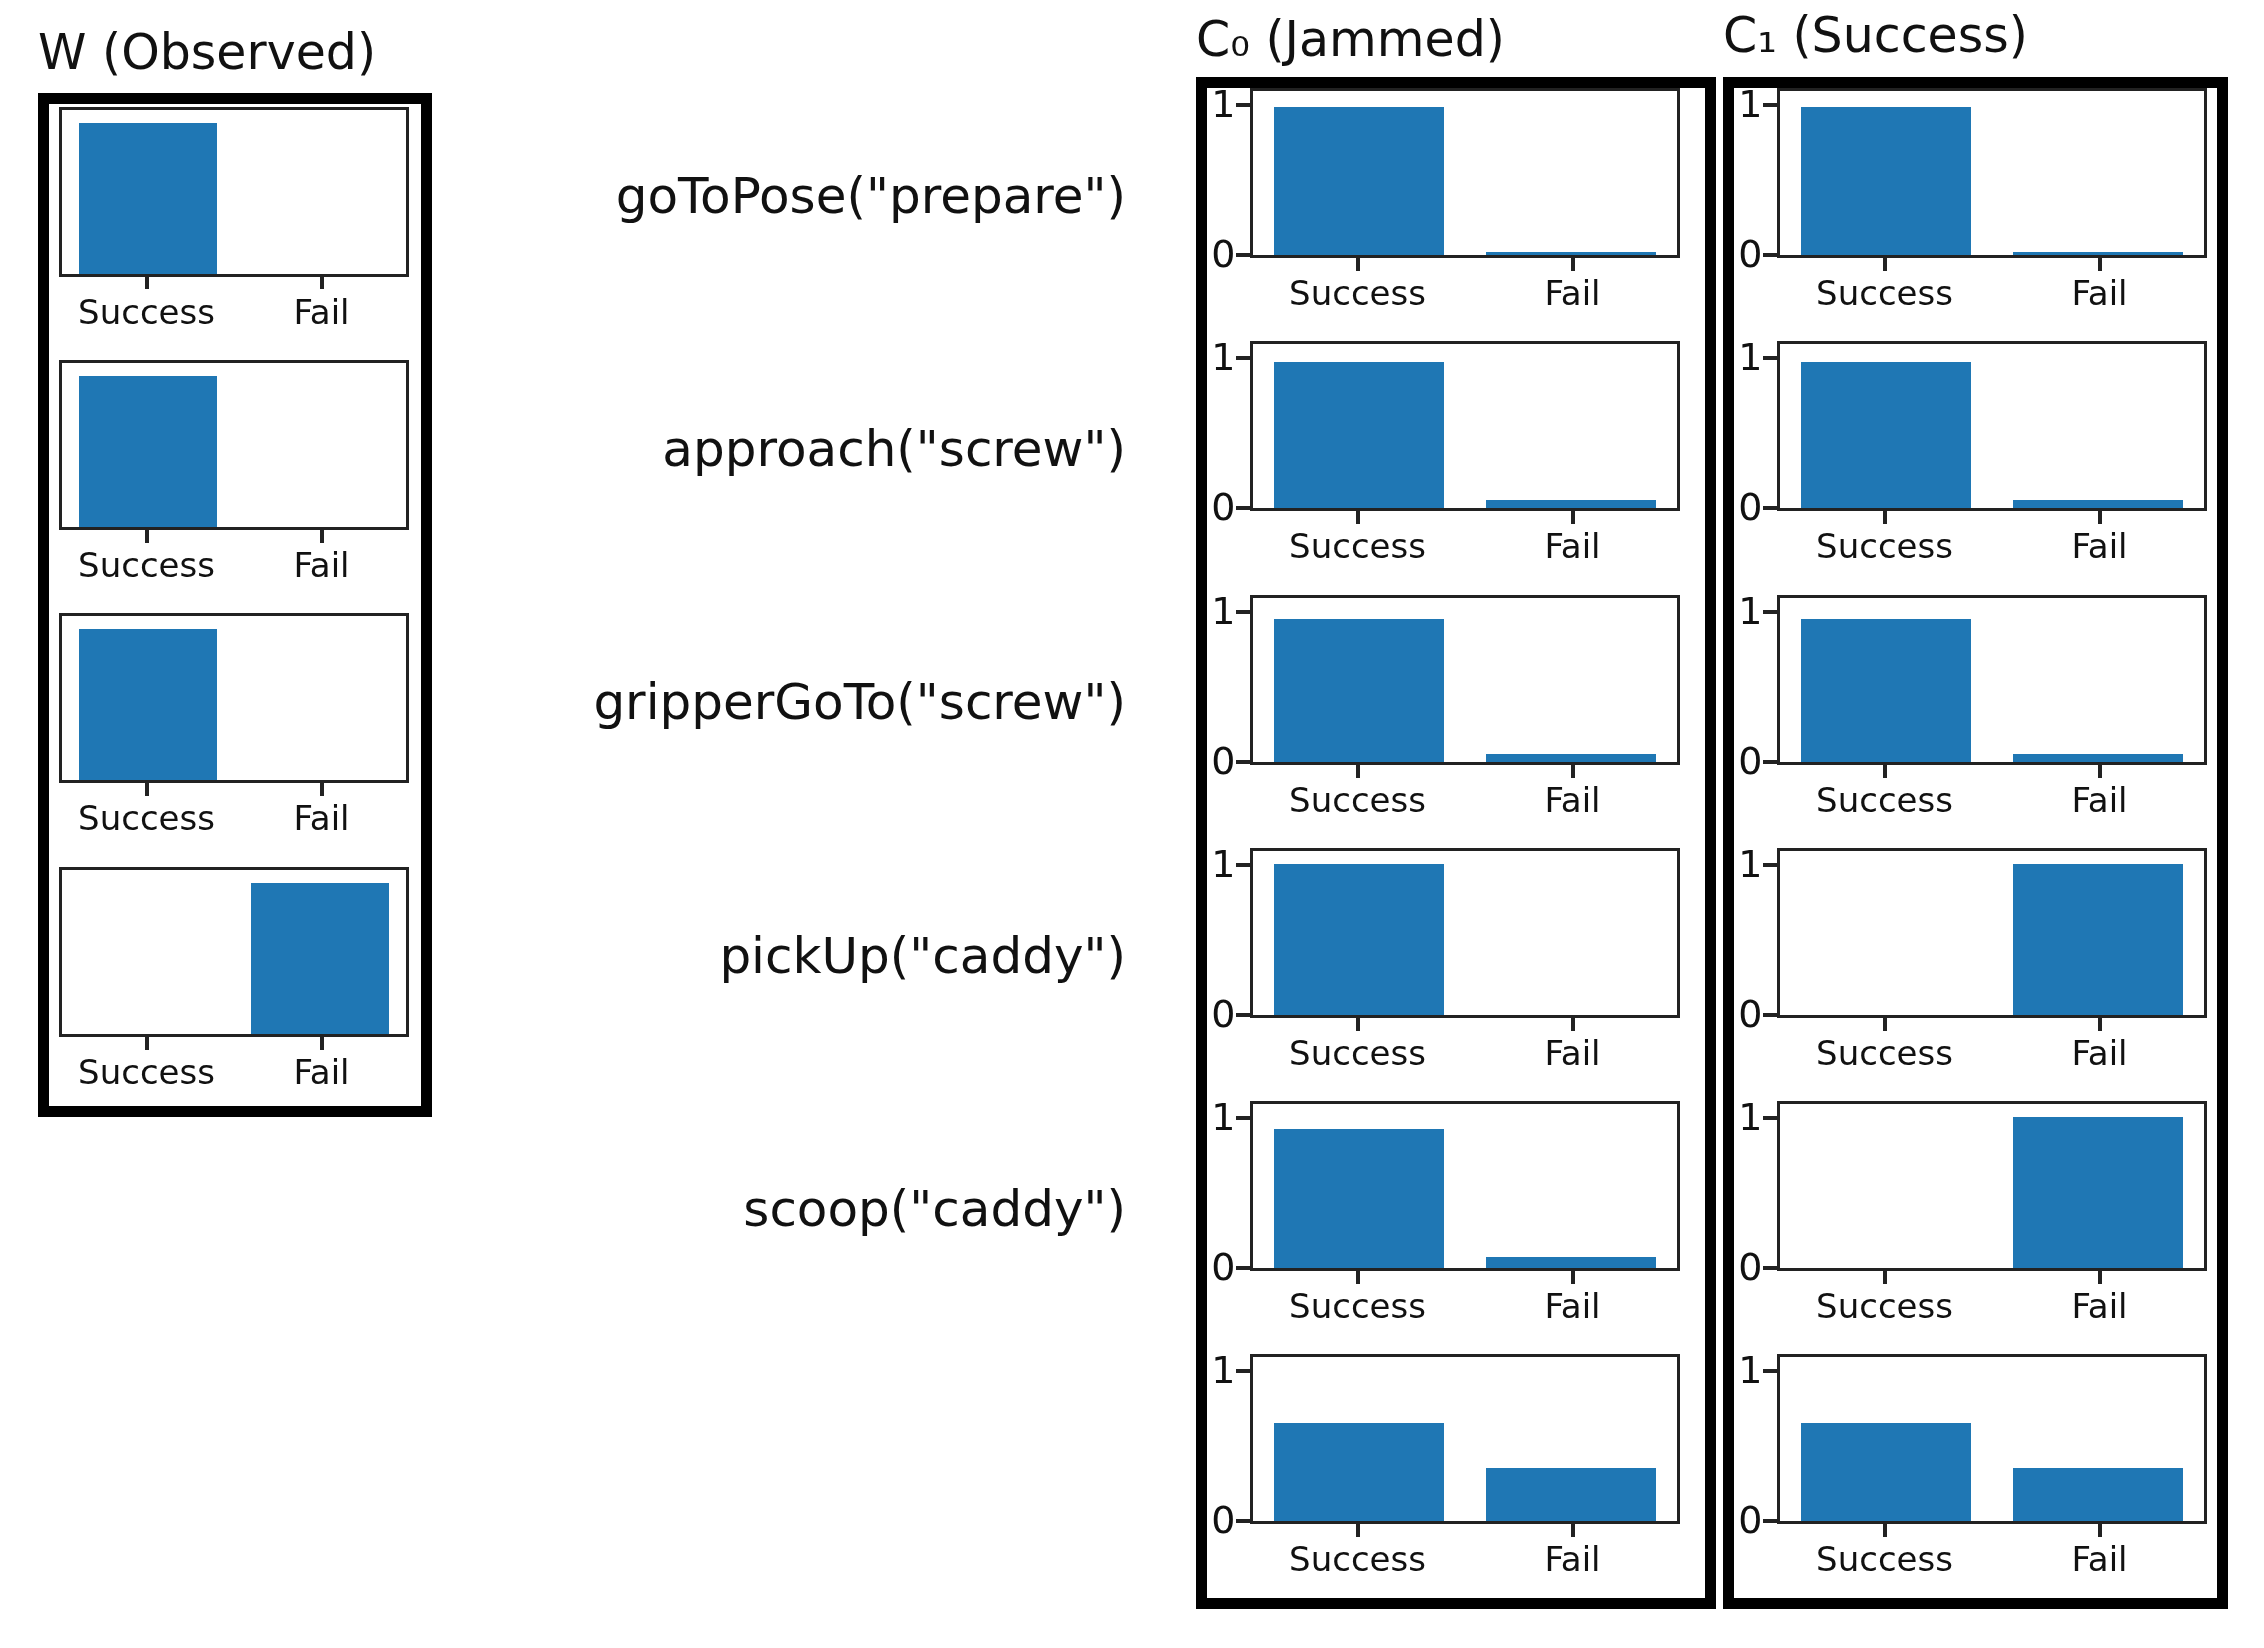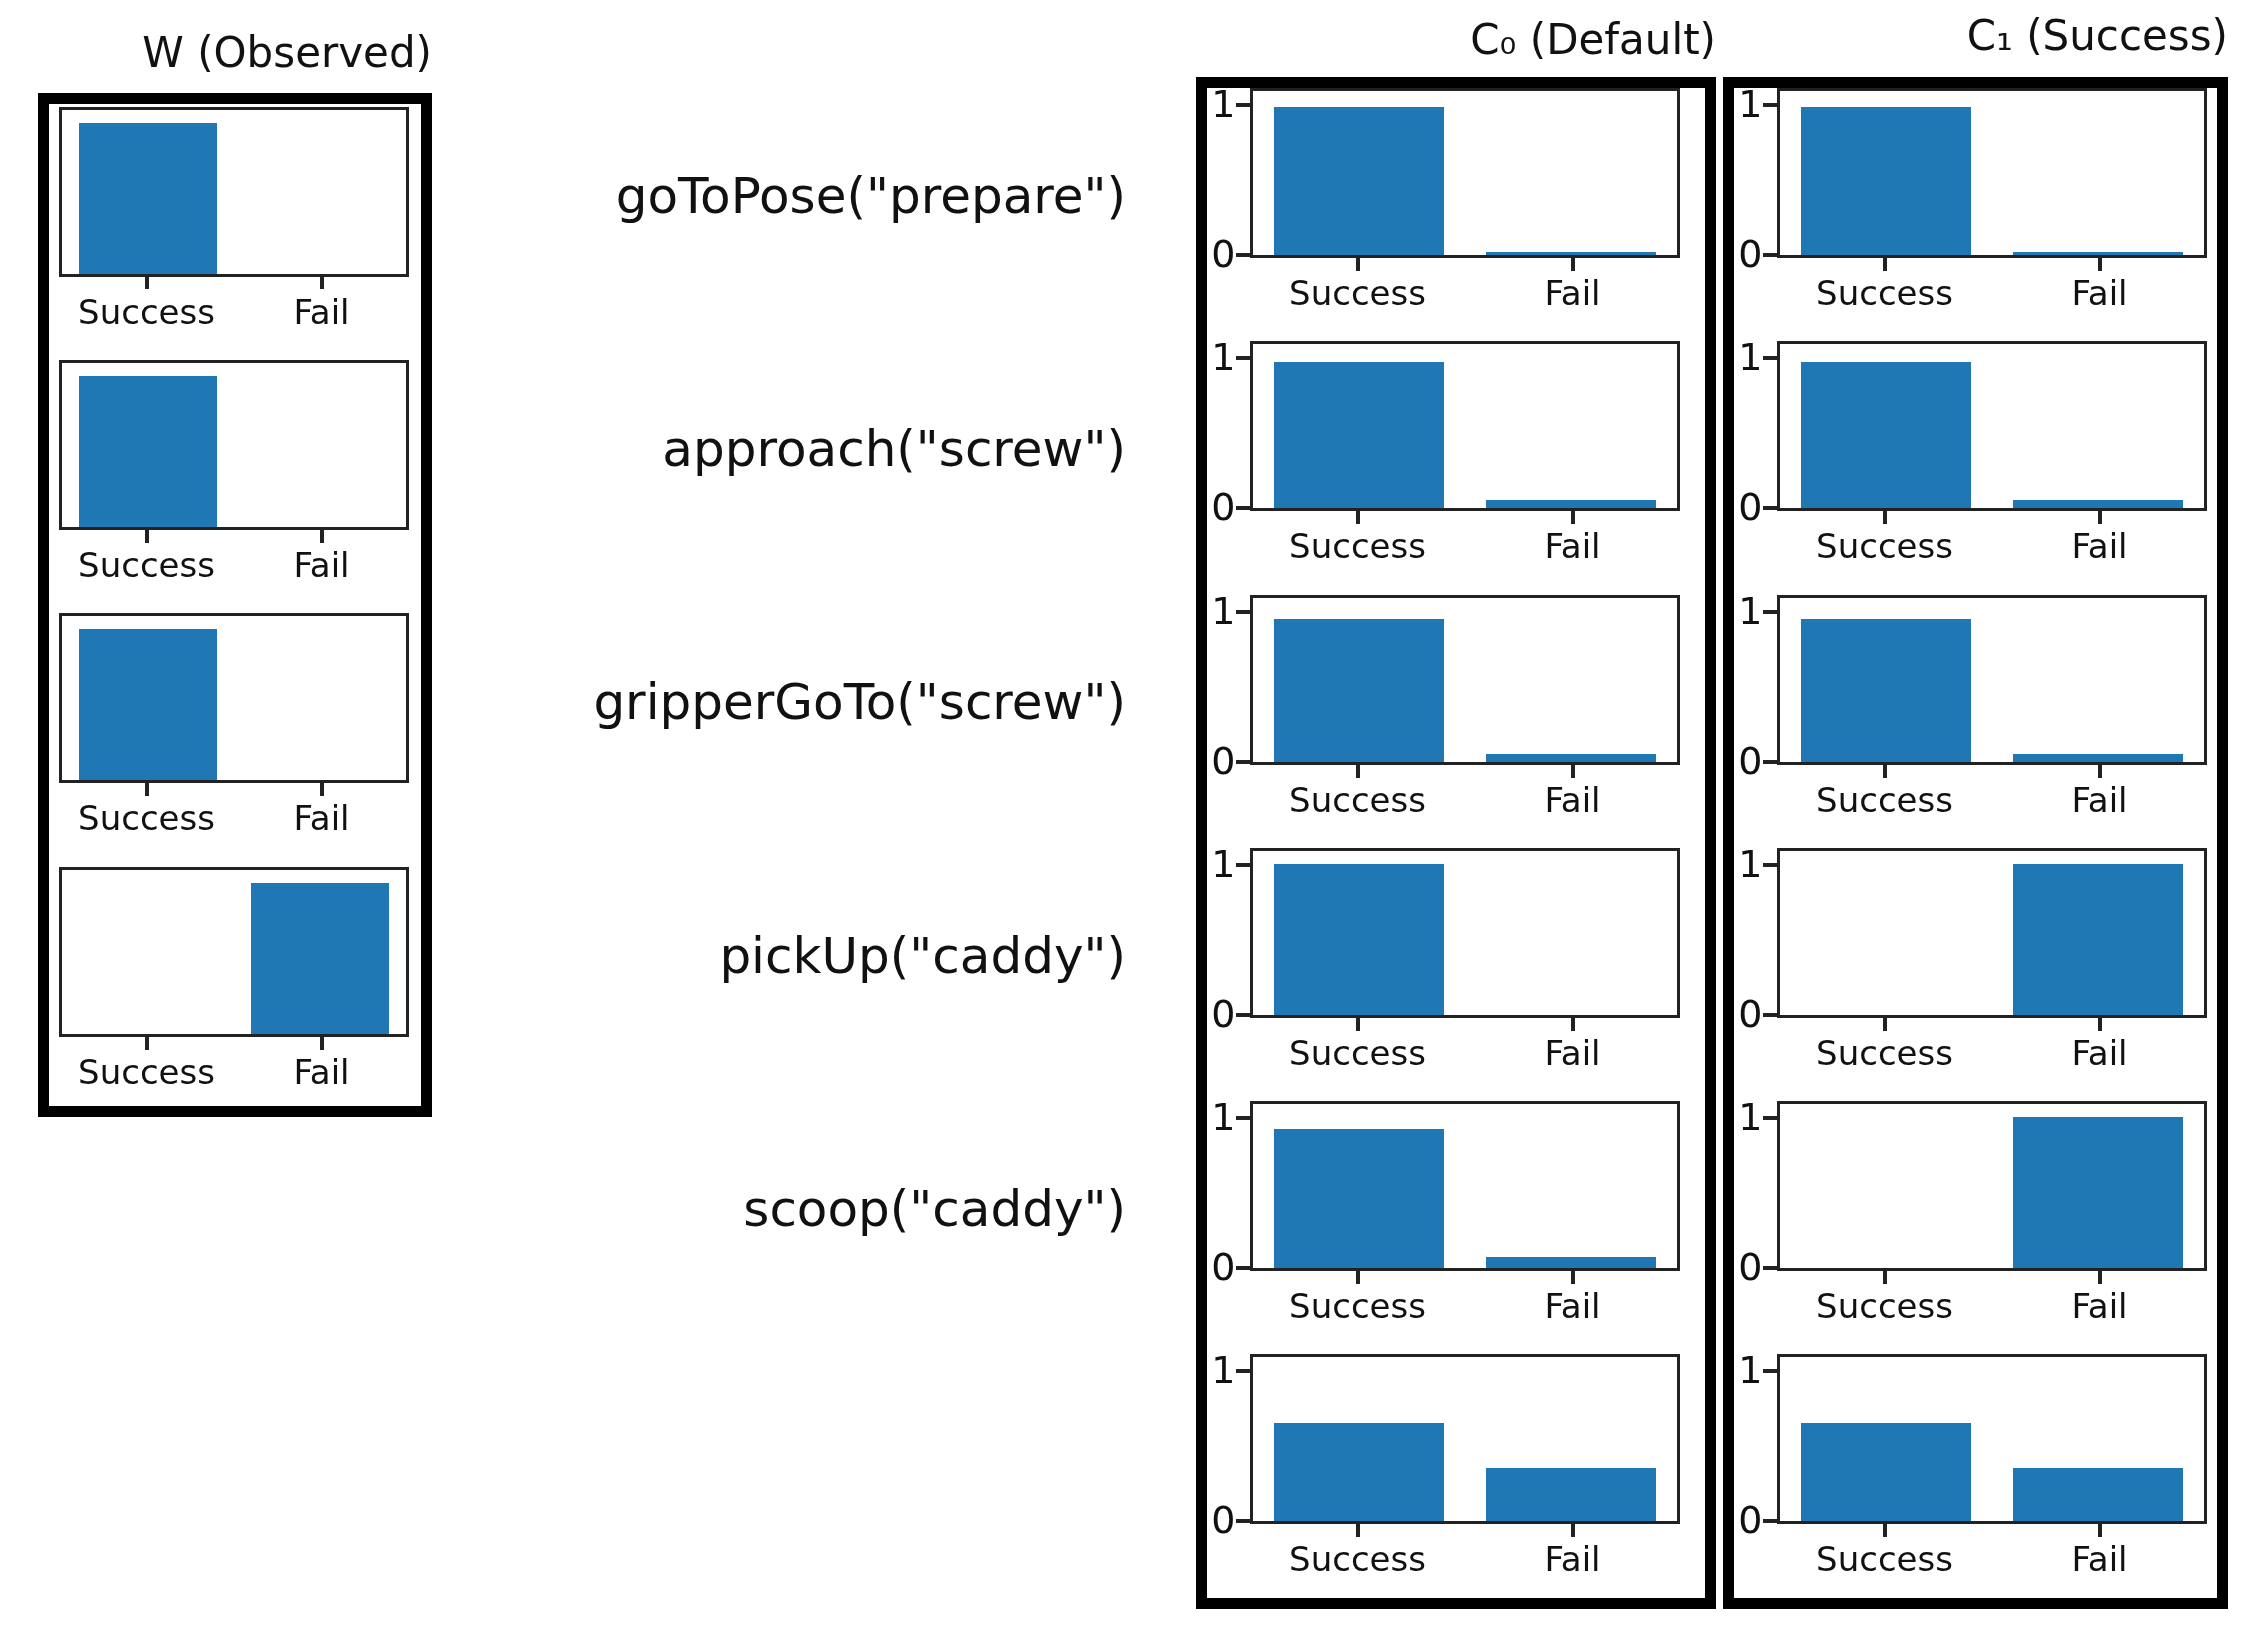--- a/index.html
+++ b/index.html
@@ -2,21 +2,21 @@
 <html style="font-size:14.5px"><head>
 <meta charset="utf-8">
 <style>
   html,body{margin:0;padding:0;background:#fff;}
   .canvas{position:relative;width:2264px;height:1648px;background:#ffffff;
           font-family:"DejaVu Sans","Liberation Sans",sans-serif;color:#111;overflow:hidden;}
   .panel{position:absolute;border:11px solid #000;background:#fff;box-sizing:border-box;}
   .w-box{left:38px;top:93px;width:394px;height:1024px;}
   .c0-box{left:1196px;top:77px;width:520px;height:1532px;}
   .c1-box{left:1723px;top:77px;width:505px;height:1532px;}
-  .panel-title{position:absolute;text-align:right;font-size:42px;line-height:58px;white-space:nowrap;}
+  .panel-title{position:absolute;text-align:left;font-size:49px;line-height:58px;white-space:nowrap;}
   #w-title{left:38px;width:394px;top:23.5px;}
   #c0-title{left:1196px;width:520px;top:11px;}
   #c1-title{left:1723px;width:505px;top:7.2px;}
   .actions{position:absolute;left:488px;top:0;width:638px;height:1648px;}
   .action-label{position:absolute;right:0;text-align:right;font-size:50px;height:62px;line-height:62px;white-space:nowrap;}
   .action-label:nth-child(1){top:165px;}
   .action-label:nth-child(2){top:418px;}
   .action-label:nth-child(3){top:671px;}
   .action-label:nth-child(4){top:925px;}
   .action-label:nth-child(5){top:1178px;}
@@ -28,21 +28,21 @@
   .xlabel{position:absolute;top:186px;width:199px;text-align:center;font-size:34px;line-height:38px;}
   .ytickmark{position:absolute;width:14.5px;height:3.6px;background:#222;}
   .ylabel{position:absolute;width:43px;text-align:right;font-size:38px;height:47px;line-height:47px;}
 </style>
 </head>
 <body>
 
 <div class="canvas">
 
   <div class="panel-title" id="w-title">W (Observed)</div>
-  <div class="panel-title" id="c0-title">C₀ (Default)</div>
+  <div class="panel-title" id="c0-title">C₀ (Jammed)</div>
   <div class="panel-title" id="c1-title">C₁ (Success)</div>
 
   <div class="panel w-box">
       <div class="chart-row" style="top: 2.7px;">
         <div class="axes" style="left: 10px; width: 350px;">
           <div class="bar" style="left: 5%; height: 92%; background: rgb(31, 119, 180);"></div>
           <div class="bar" style="left: 55%; height: 0%; background: rgb(31, 119, 180);"></div>
         </div>
         <div class="xtick" style="left: 96px;"></div>
         <div class="xlabel" style="left: -2px;">Success</div>

